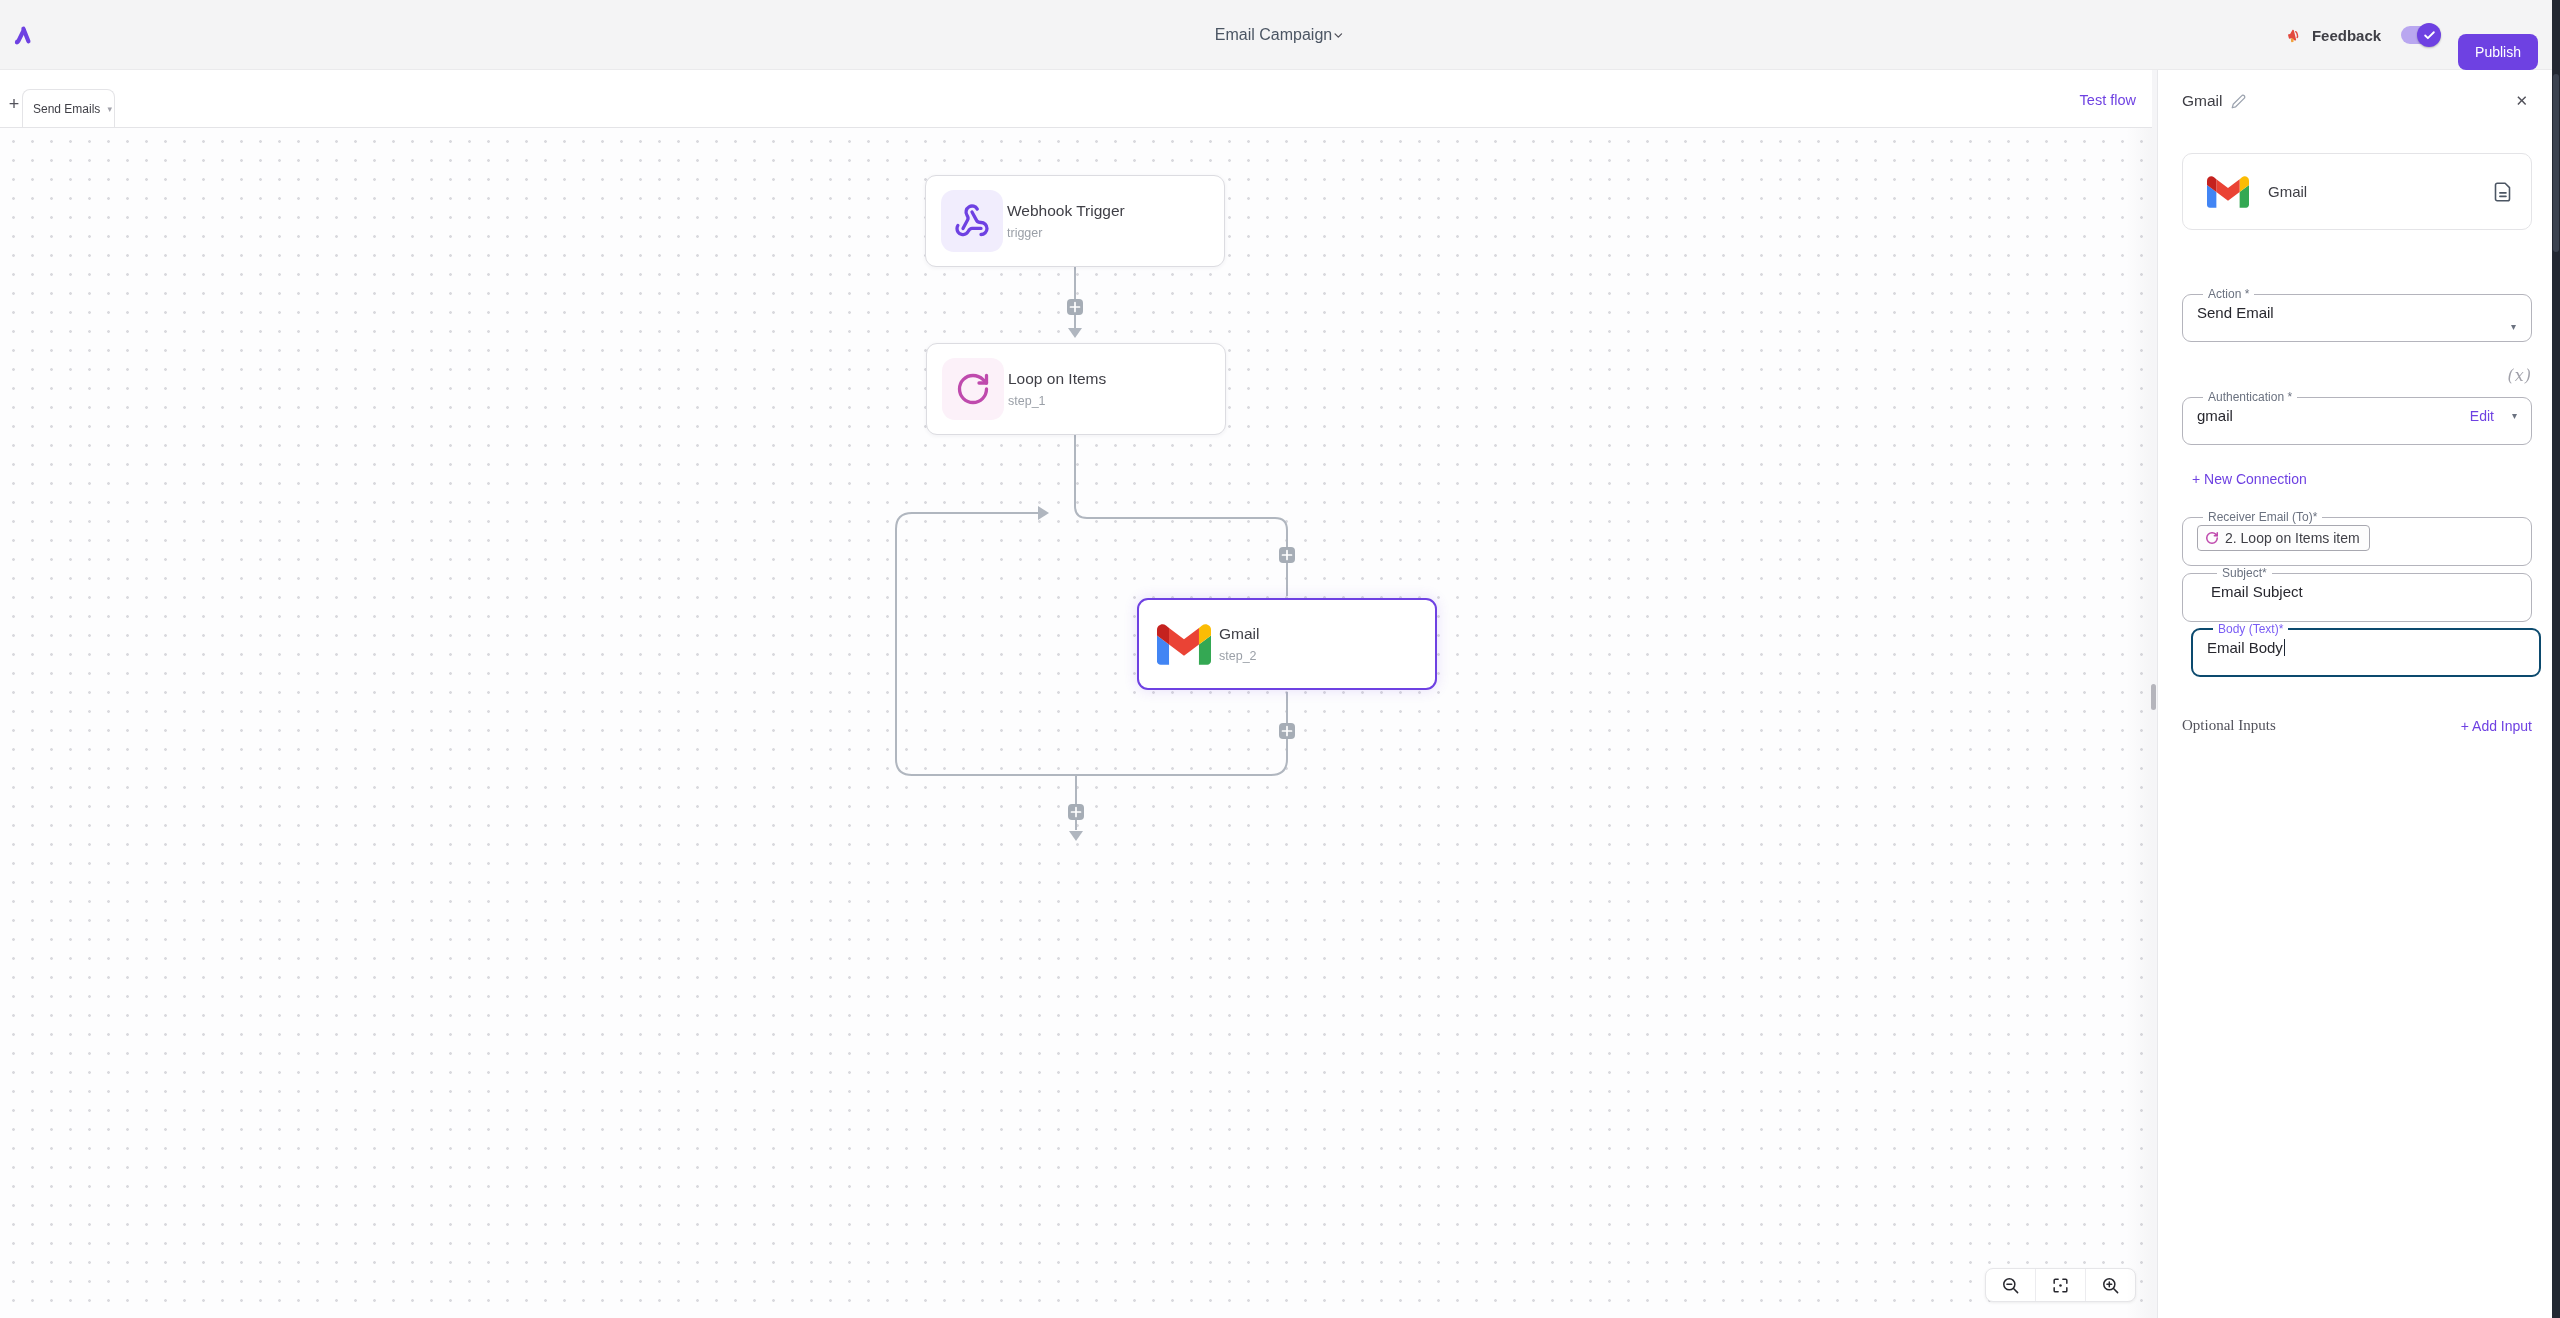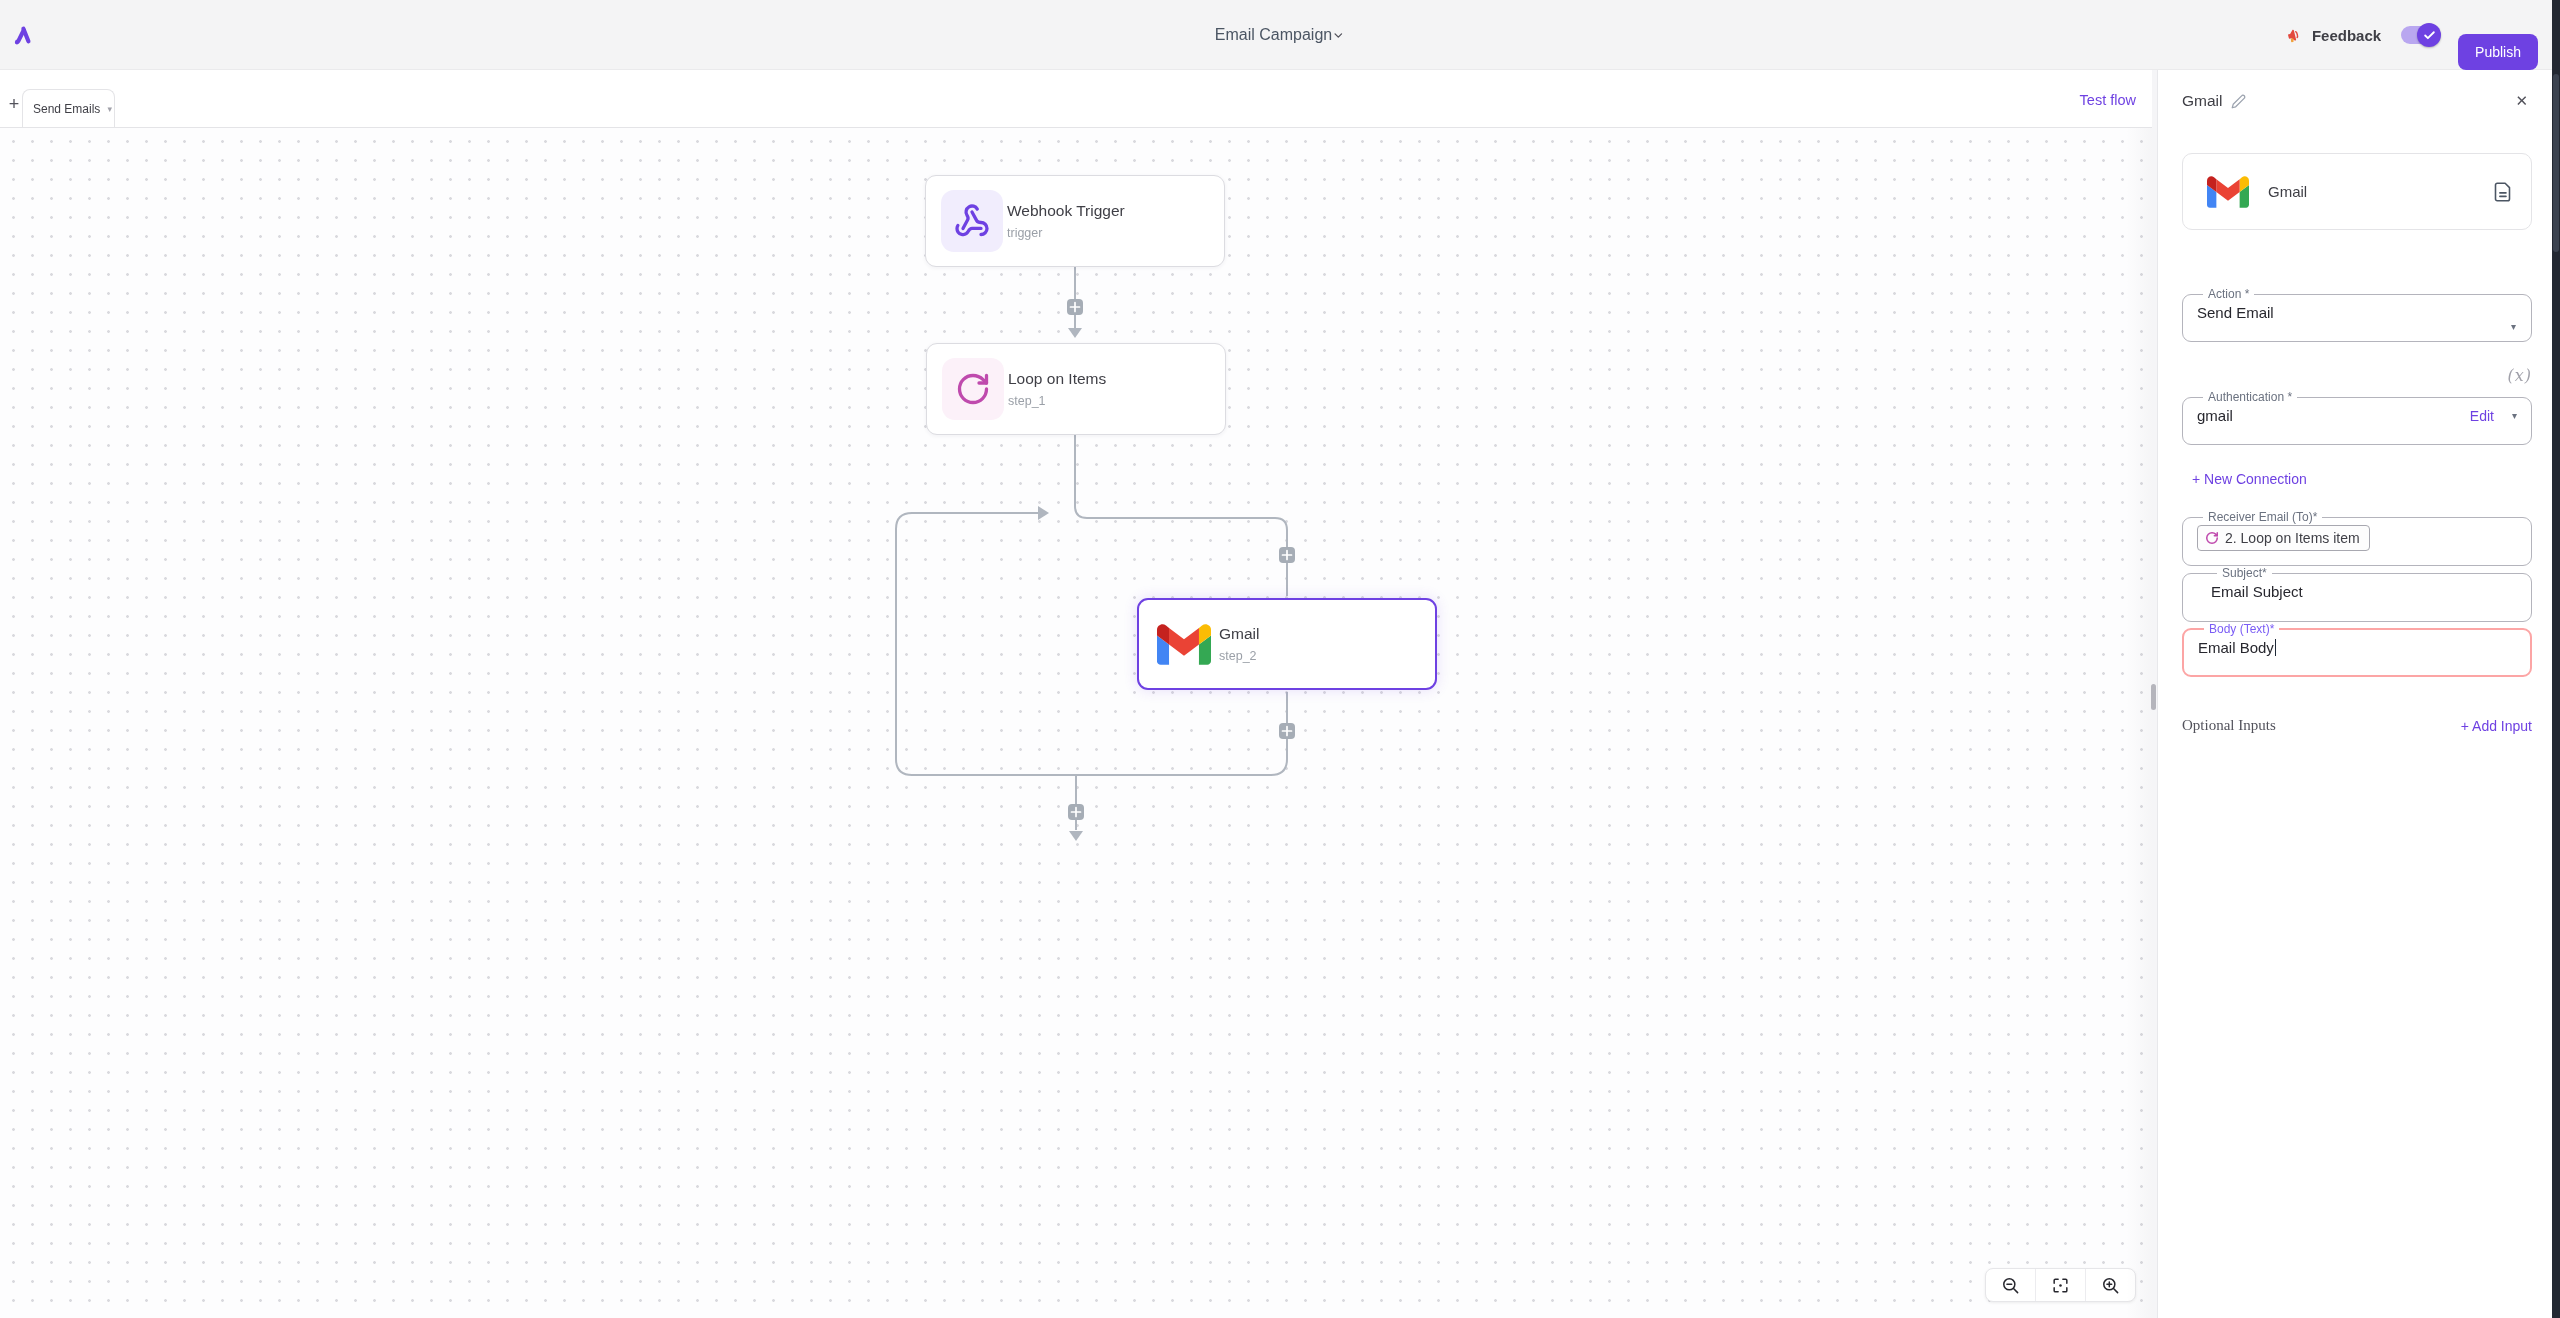--- a/index.html
+++ b/index.html
@@ -125,21 +125,21 @@
   .app-card .app-name { font-size:15px; color:#3f3f46; margin-left:19px; flex:1; }
 
   fieldset.ffield {
     border:1px solid #b4b4bc; border-radius:9px; height:55px; padding:0 14px;
     margin:0; position:relative; width:100%;
   }
   fieldset.ffield legend { font-size:12px; color:#6b7280; padding:0 5px; margin-left:6px; }
   .fvalue { font-size:15px; color:#27272e; margin-top:3px; display:flex; align-items:center; }
   .caret { color:#6b7280; font-size:10px; }
   .caret.abs { position:absolute; right:15px; top:20px; }
-  .ffield.focused { border:2px solid #fca5a5; }
+  .ffield.focused { border:2px solid #0c4a6e;margin-left:9px; }
   .ffield.focused legend { color:#7a5cf5; }
 
   .vx-row { display:flex; justify-content:flex-end; margin-top:24px; margin-bottom:4px; height:20px; }
   .vx-icon { color:#a1a1aa; font-size:16px; font-style:italic; font-family:"DejaVu Serif", serif; letter-spacing:1px; }
 
   .auth-right { margin-left:auto; display:flex; align-items:center; gap:18px; }
   .edit-link { color:#6e41e2; font-size:14px; cursor:pointer; }
 
   .purple-link { color:#6e41e2; font-size:14px; cursor:pointer; display:inline-block; }
   .new-conn { margin:26px 0 23px 10px; }

